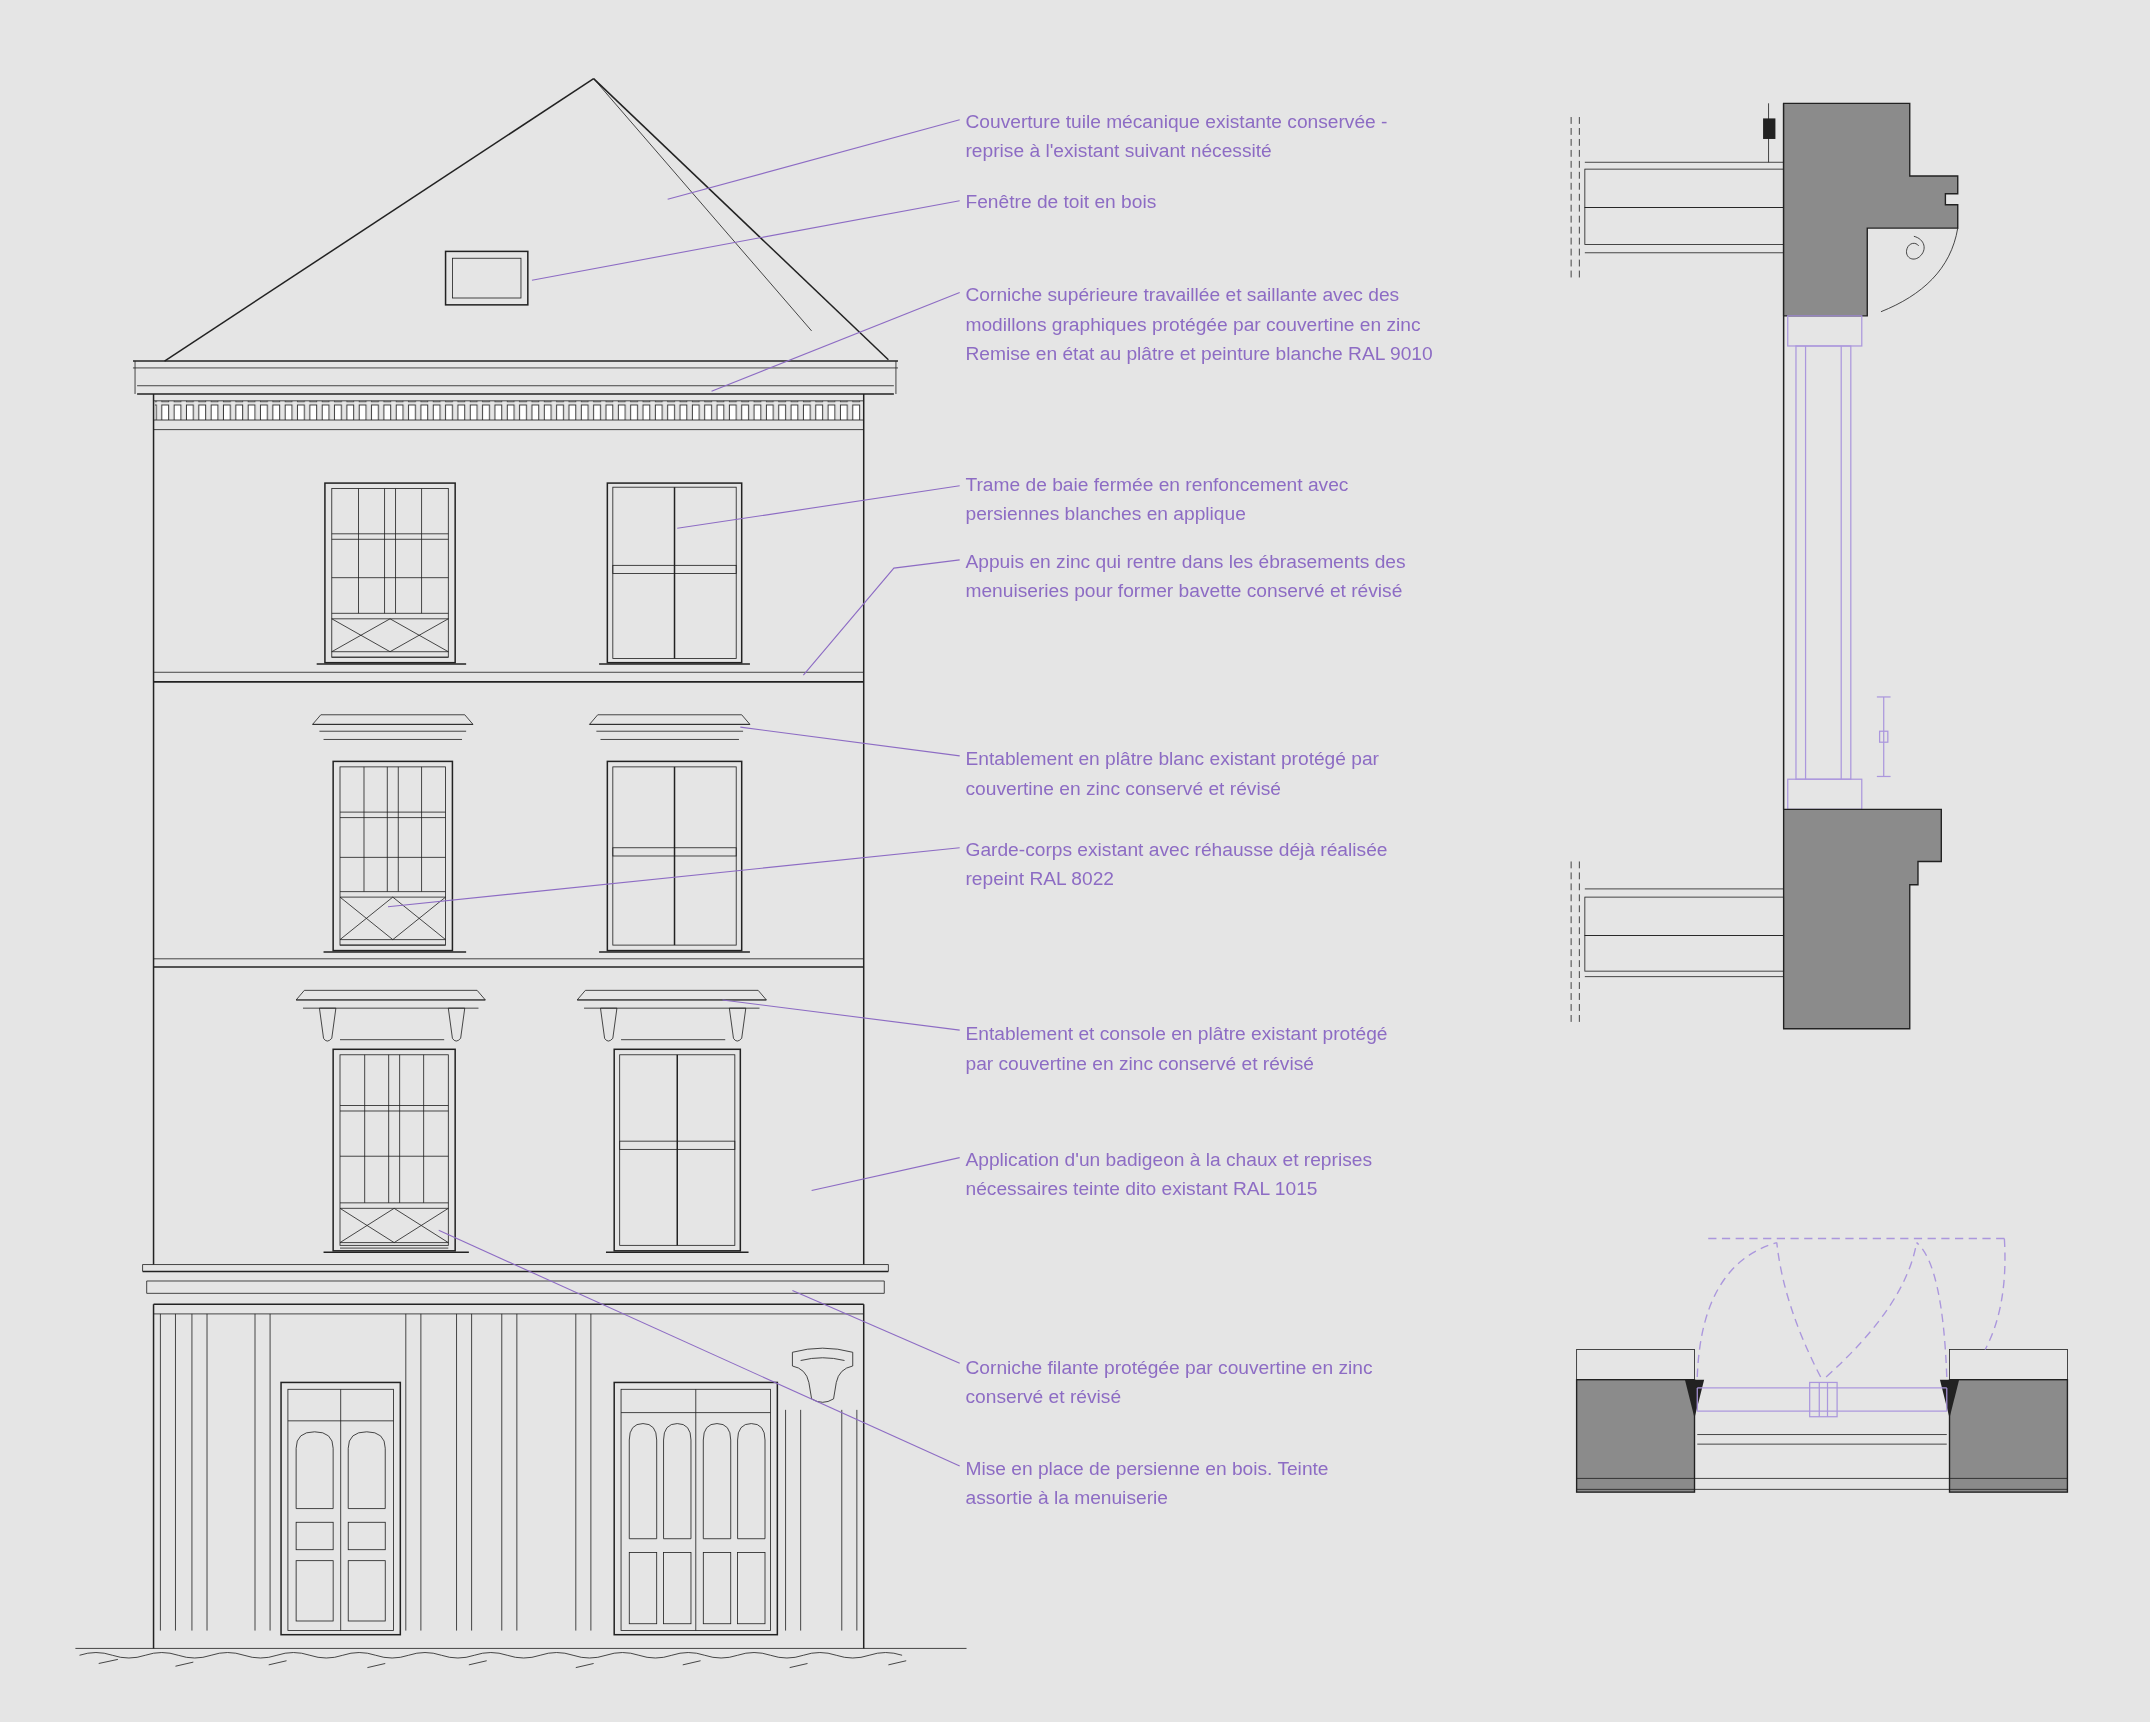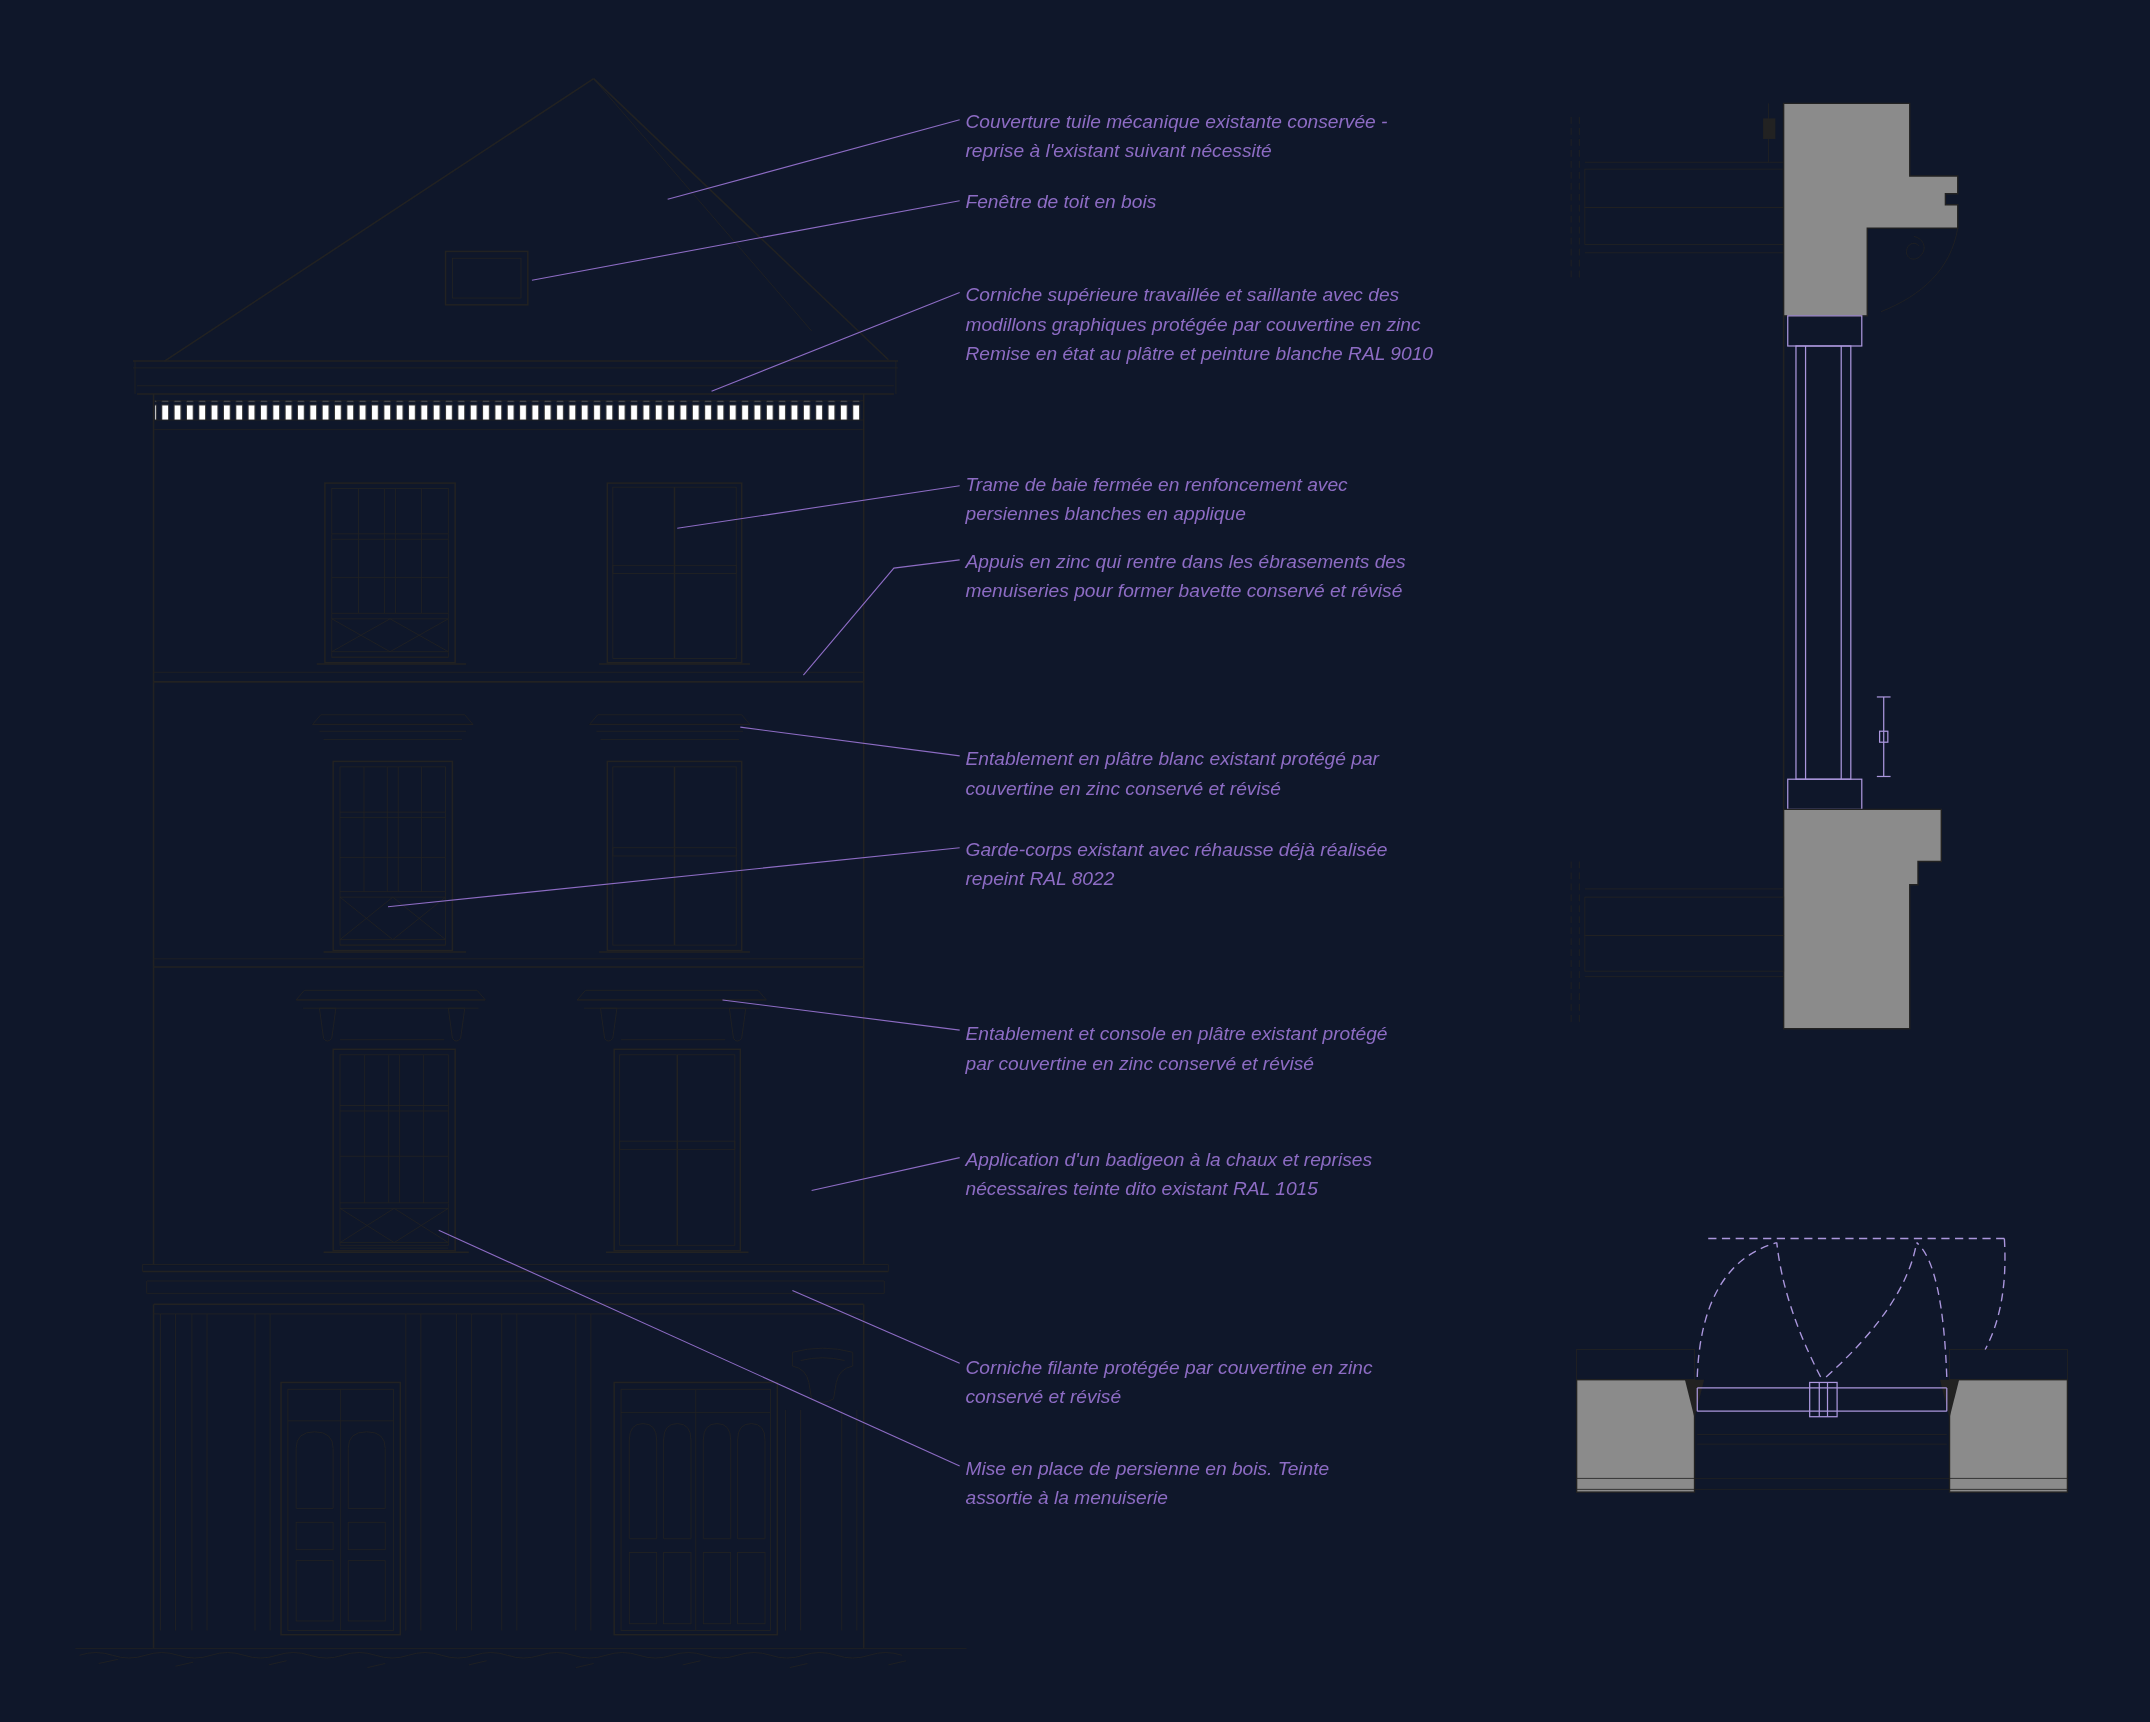--- a/index.html
+++ b/index.html
@@ -3,21 +3,21 @@
 <meta charset="utf-8">
 <style>
   :root{
     --annotation-purple:#8d6cc4;
     --detail-purple:#ab97dd;
     --line-black:#222222;
     --gray-fill:#8b8b8b;
   }
   html,body{margin:0;padding:0;background:#ffffff;}
   body{width:2151px;height:1723px;overflow:hidden;font-family:"Liberation Sans",sans-serif;}
-  .stage{position:relative;width:2151px;height:1723px;background:#0f172a;font-style:italic;}
+  .stage{position:relative;width:2151px;height:1723px;background:#e5e5e5;}
   .canvas{position:absolute;left:0;top:0;width:806px;height:646px;
           transform:scale(2.6671);transform-origin:0 0;}
   .drawing-svg{position:absolute;left:0;top:0;}
   .ann{
     position:absolute;left:362px;width:221px;
     color:var(--annotation-purple);
     font-size:7.2px;line-height:10.8px;
     white-space:pre-line;
   }
   

